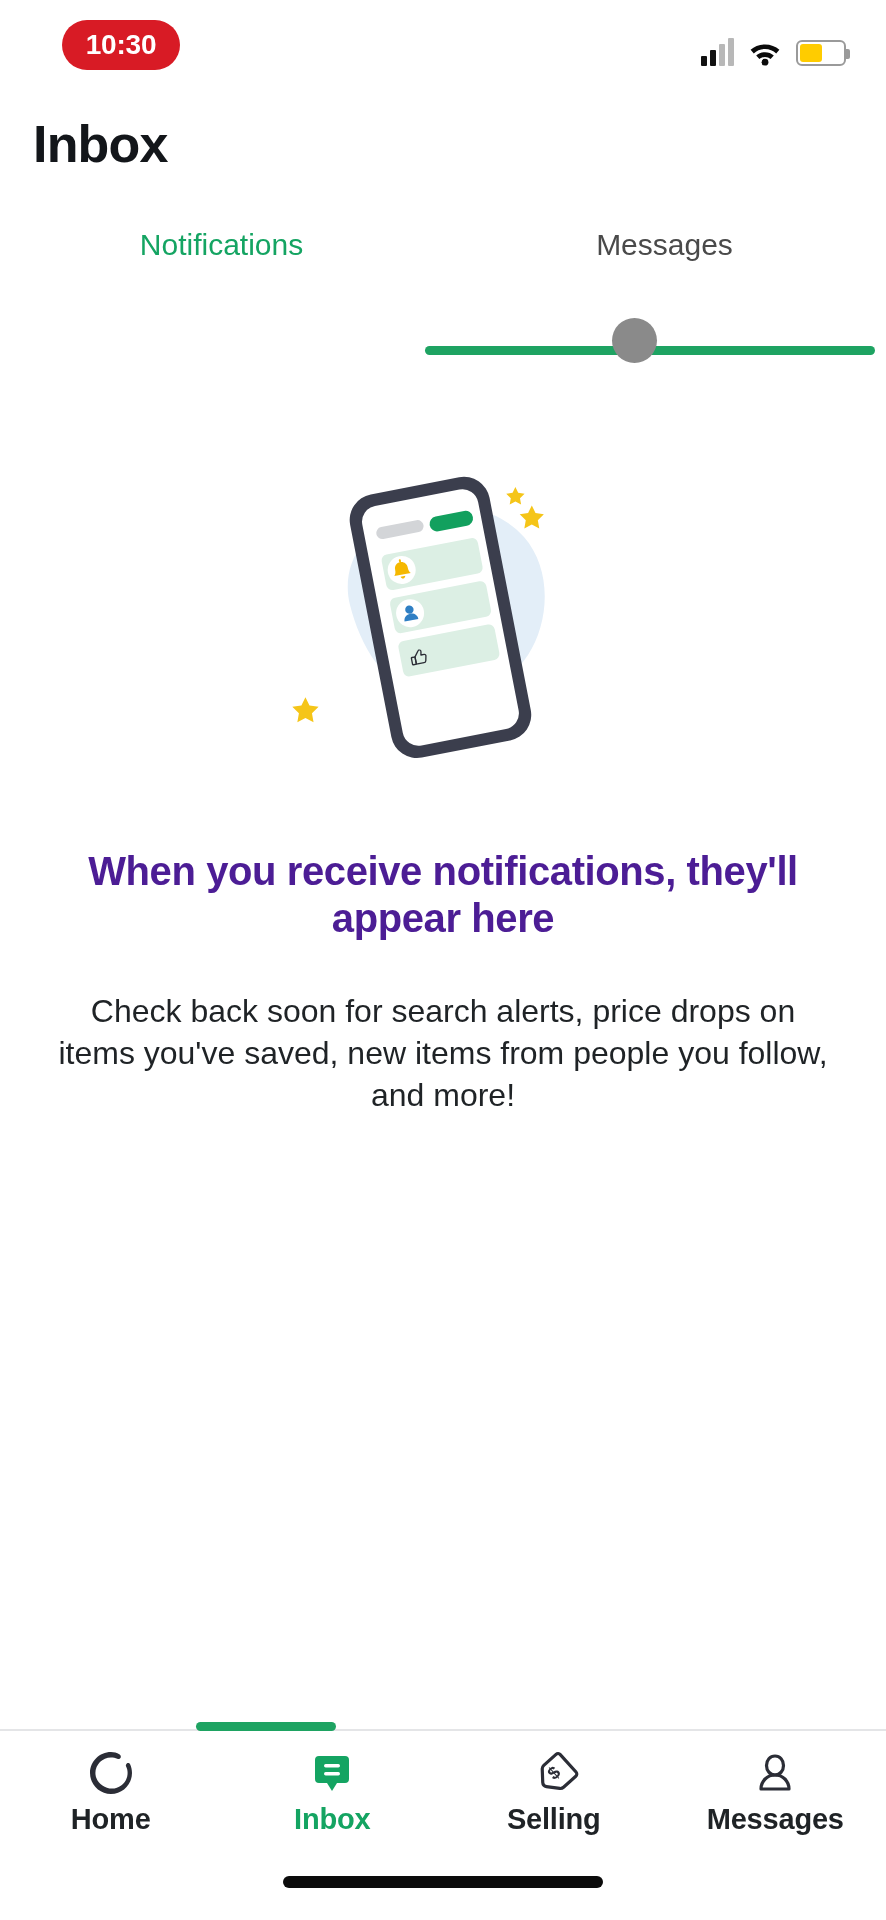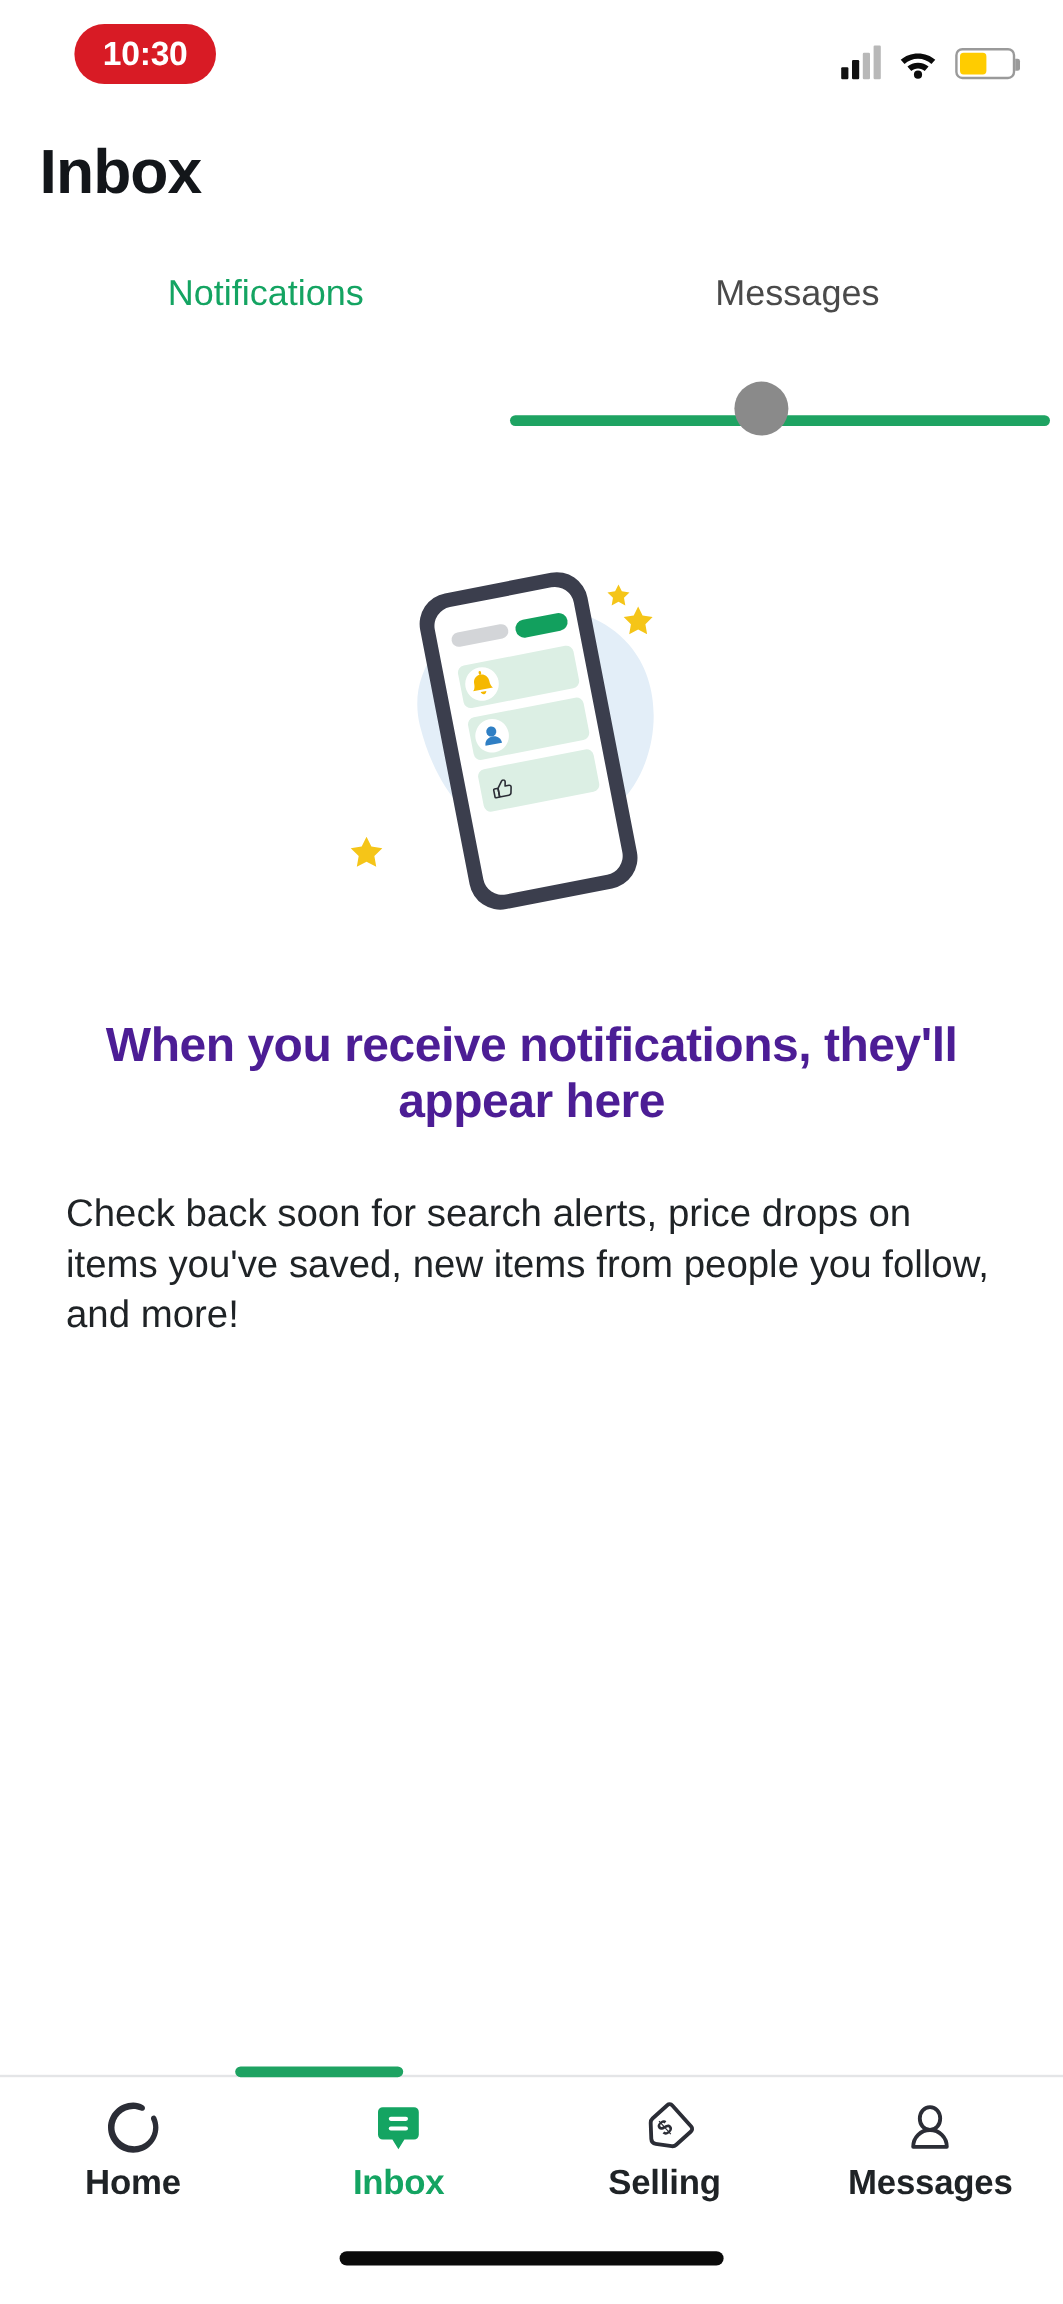--- a/index.html
+++ b/index.html
@@ -93,21 +93,21 @@
   }
 
   
   .empty-title {
     position:absolute; left:60px; top:848px; width:766px;
     text-align:center; font-size:40px; font-weight:700;
     color:#4c1d95; line-height:1.17; letter-spacing:-0.4px;
   }
   .empty-body {
     position:absolute; left:55px; top:990px; width:776px;
-    font-size:32px; font-weight:400;
+    text-align:center; font-size:32px; font-weight:400;
     color:#1F2326; line-height:1.32;
   }
 
   
   .nav-divider {
     position:absolute; left:0; top:1729px; width:886px; height:1.5px;
     background:#E4E5E7;
   }
   .nav-active-indicator {
     position:absolute; left:196px; top:1722px;

